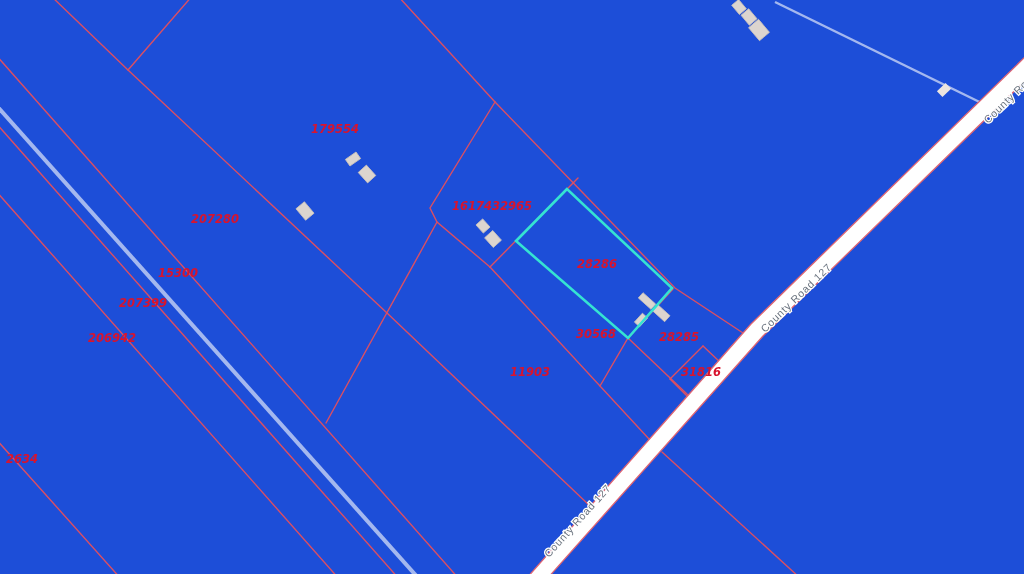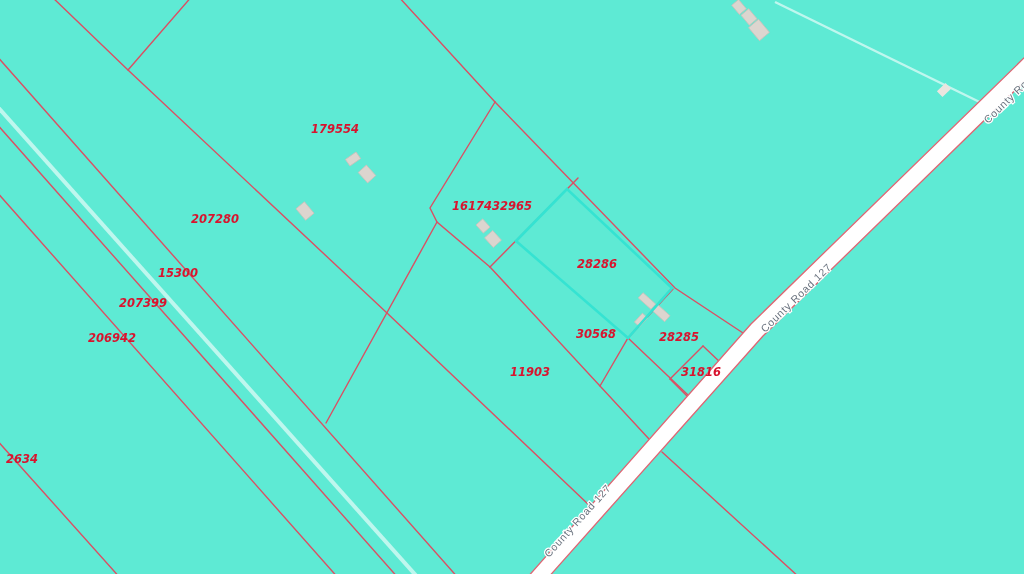--- a/index.html
+++ b/index.html
@@ -1,16 +1,16 @@
 <!DOCTYPE html>
 <html><head>
 <meta charset="utf-8">
 <style>
   html,body{margin:0;padding:0;background:#faeee5;width:1024px;height:574px;overflow:hidden;}
-  #map-root{position:relative;width:1024px;height:574px;background:#5eead4;font-family:"DejaVu Sans",sans-serif;}
+  #map-root{position:relative;width:1024px;height:574px;background:#1d4ed8;font-family:"DejaVu Sans",sans-serif;}
   svg{display:block;}
   .parcel-line{stroke:#db4f63;stroke-width:1.4;fill:none;stroke-linecap:round;}
   .faint-line{stroke:rgba(255,255,255,0.6);fill:none;}
   .road-shape{fill:#ffffff;stroke:#df6573;stroke-width:1.3;}
   .building{fill:#dcd5cf;stroke:#c9c1ba;stroke-width:0.8;}
   .building-faint{fill:#ece5df;stroke:none;}
   .highlight{fill:none;stroke:#35e3d2;stroke-width:2.6;stroke-linejoin:miter;}
   .parcel-label{font-family:"DejaVu Sans",sans-serif;font-weight:bold;font-style:italic;
                 font-size:11.5px;fill:#d8142e;text-anchor:middle;}
   .road-label{font-family:"Liberation Sans",sans-serif;font-size:10.5px;letter-spacing:0.8px;

